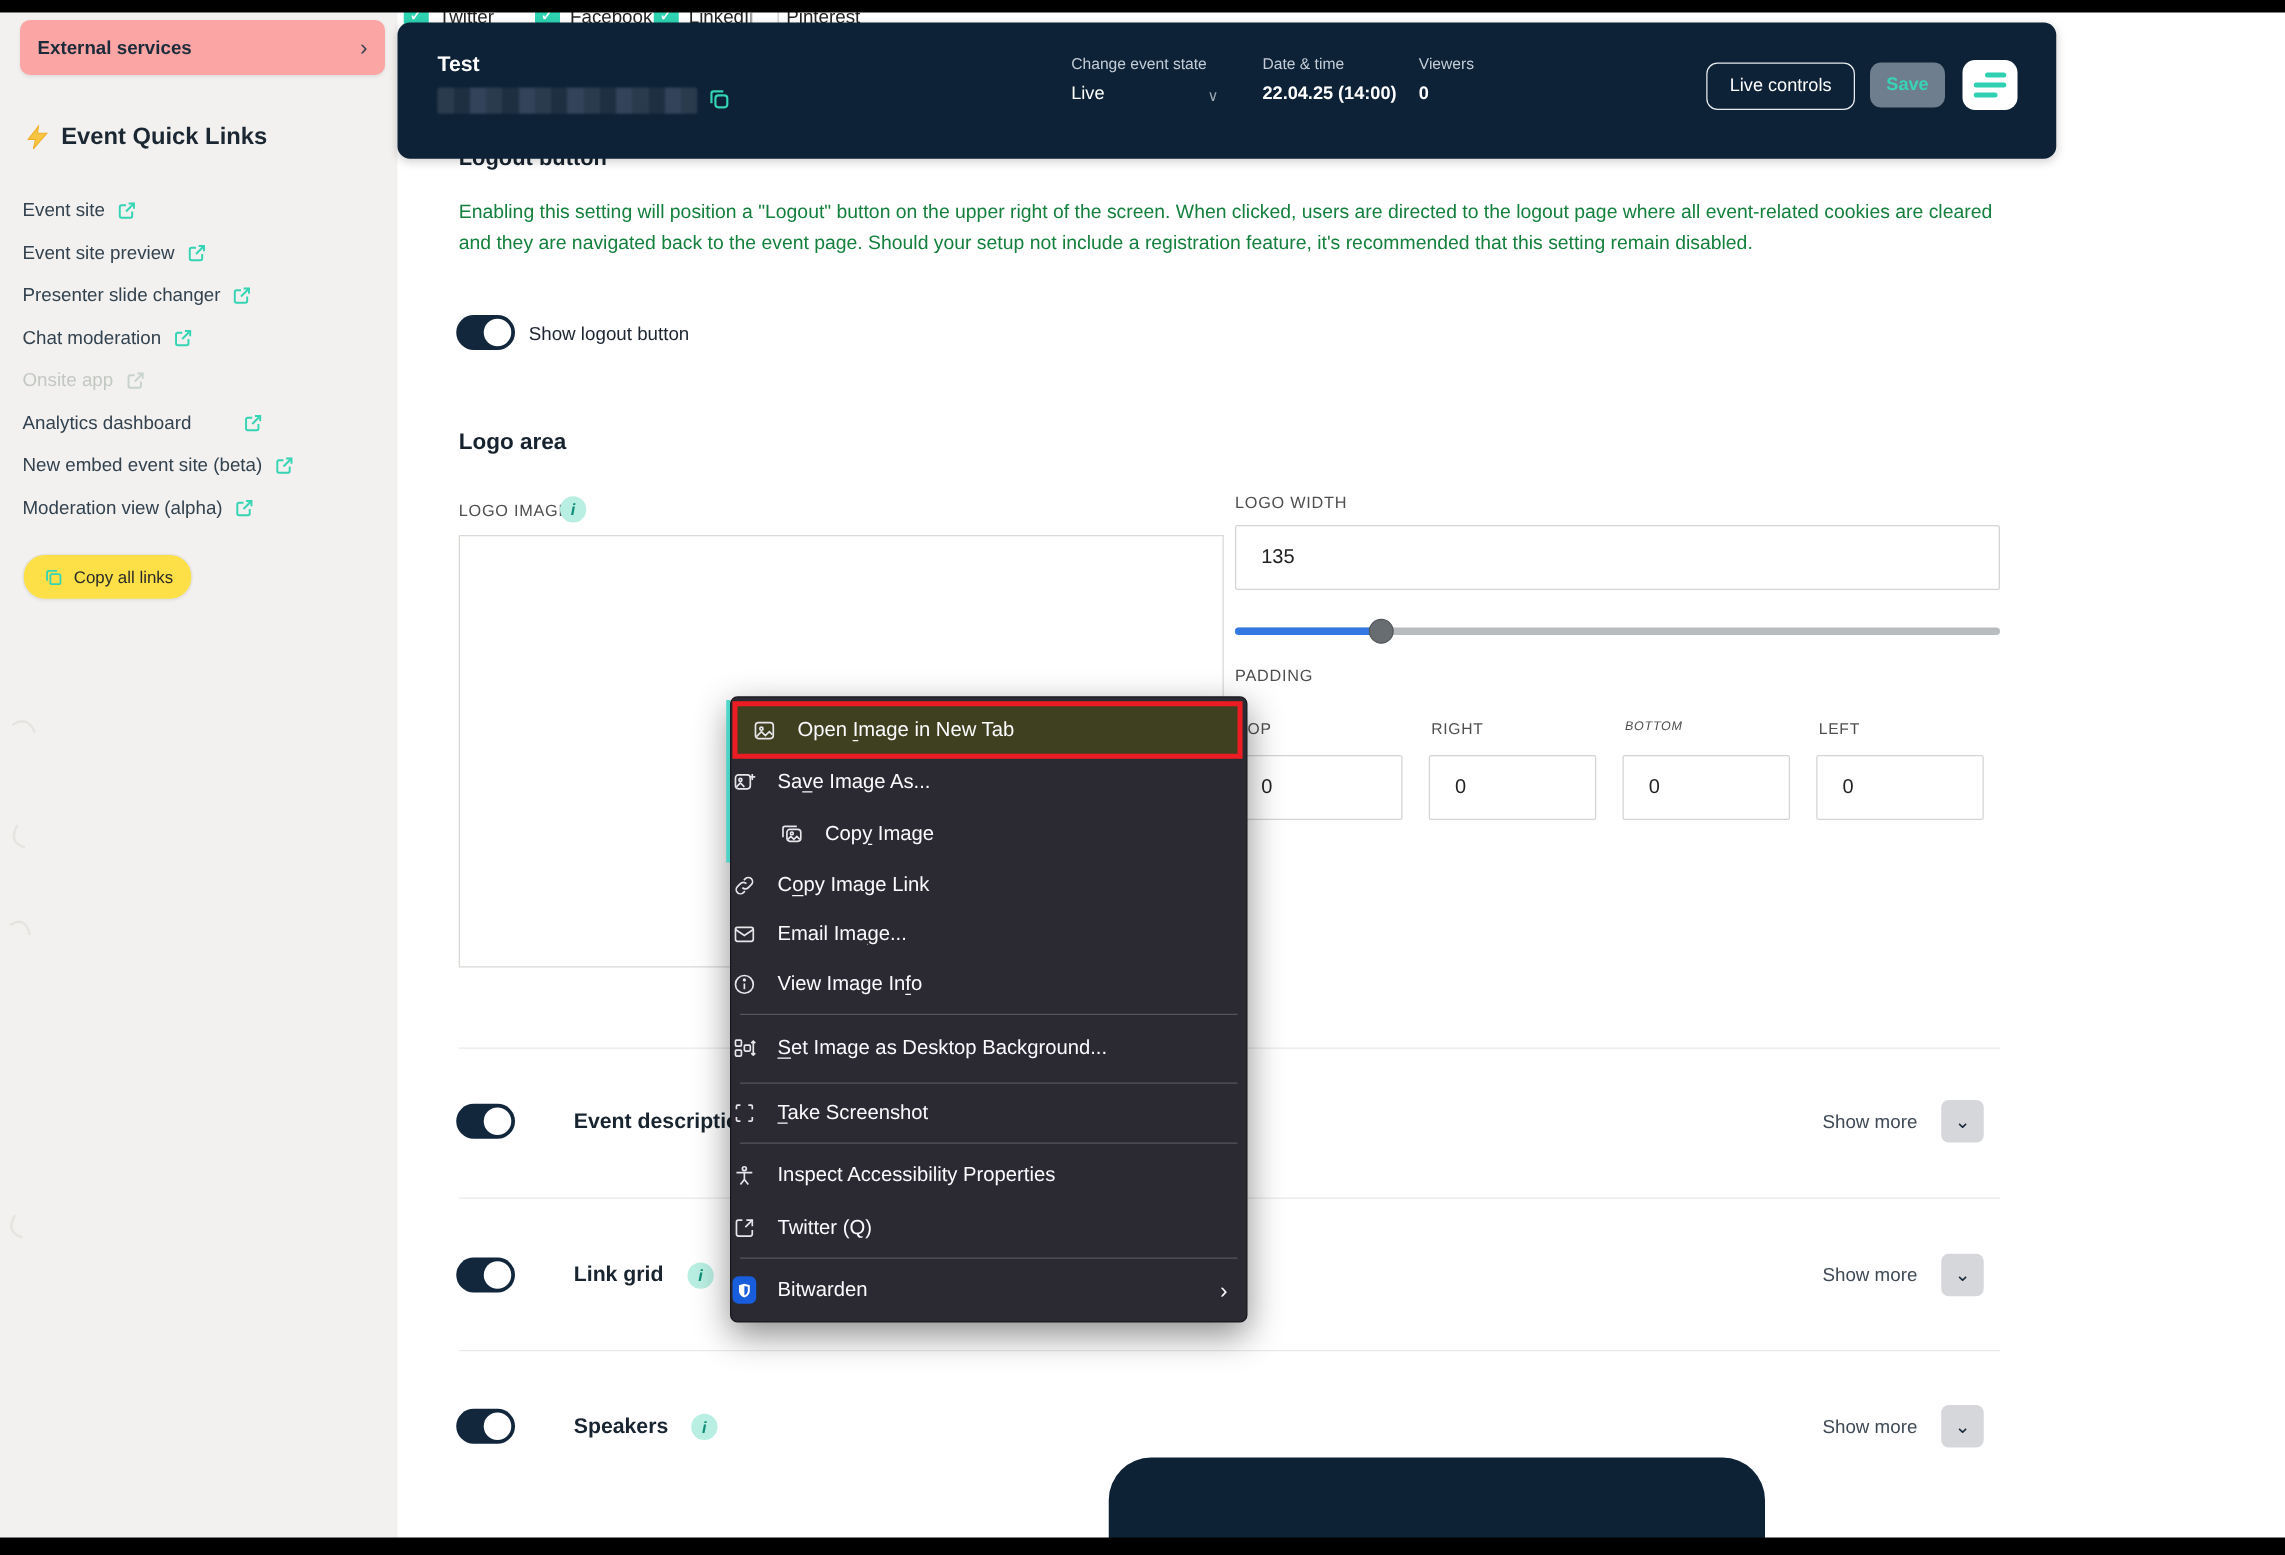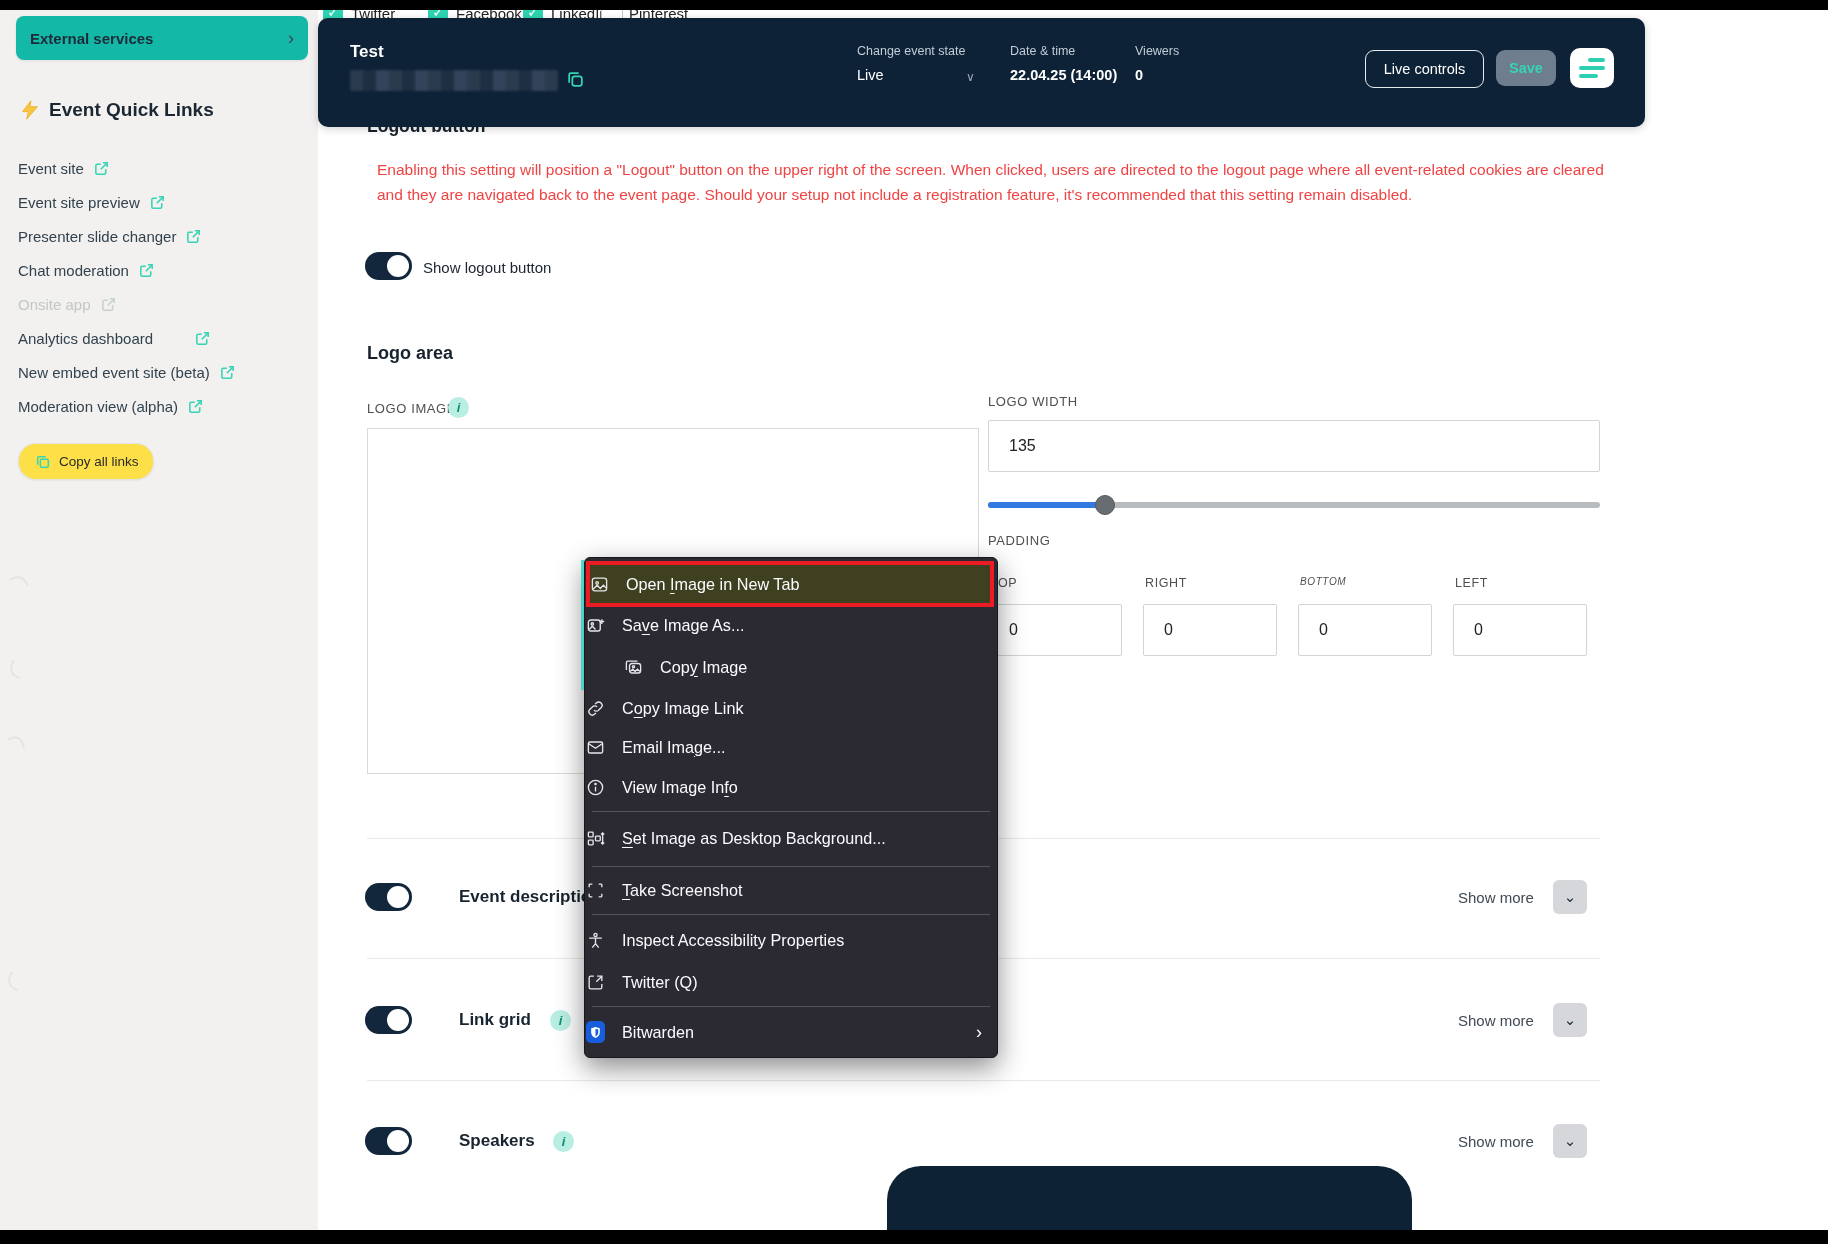--- a/index.html
+++ b/index.html
@@ -6,21 +6,21 @@
   #stage{position:relative;width:1828px;height:1244px;background:#fff;overflow:hidden;
          font-family:"Liberation Sans",sans-serif;color:#1c2530;}
   .abs{position:absolute;}
 
   
   .bar-top{left:0;top:0;width:1828px;height:10px;background:#000;z-index:40;}
   .bar-bottom{left:0;top:1230px;width:1828px;height:14px;background:#000;z-index:40;}
 
   
   .sidebar{left:0;top:10px;width:318px;height:1220px;background:#f2f1ef;z-index:2;}
-  .ext-card{left:16px;top:16px;width:292px;height:44px;background:#14b8a6;border-radius:8px;
+  .ext-card{left:16px;top:16px;width:292px;height:44px;background:#fca5a5;border-radius:8px;
             box-shadow:0 1px 3px rgba(0,0,0,.08);display:flex;align-items:center;z-index:3;}
   .ext-card .lbl{margin-left:14px;font-size:15px;font-weight:bold;color:#1c2b3a;}
   .ext-card .chev{position:absolute;right:14px;font-size:18px;color:#3a4450;}
   .ql-head{left:20px;top:99px;display:flex;align-items:center;gap:9px;z-index:3;}
   .ql-head .t{font-size:19px;font-weight:bold;color:#1b2733;}
   .slink{left:18px;height:22px;display:flex;align-items:center;gap:9px;z-index:3;cursor:pointer;}
   .slink .lt{font-size:15px;color:#33424f;}
   .slink.dis .lt{color:#c3c8c3;}
   .slink.dis svg{opacity:.4;}
   .copy-pill{left:18px;top:443px;width:134px;height:35px;background:#fde047;border:1px solid #e4e3e0;
@@ -54,21 +54,21 @@
             border-radius:9px;color:#39d3b5;font-size:14.5px;font-weight:bold;display:flex;align-items:center;justify-content:center;}
   .btn-lines{position:absolute;left:1252px;top:30px;width:44px;height:40px;background:#fff;border-radius:10px;
              display:flex;flex-direction:column;justify-content:center;gap:4px;padding:0 9px;box-sizing:border-box;}
   .btn-lines i{display:block;height:4px;border-radius:2px;background:#2fd0b2;}
   .btn-lines .l1{width:17px;margin-left:auto;}
   .btn-lines .l2{width:26px;}
   .btn-lines .l3{width:19px;margin-right:auto;}
 
   
   .h-clip{left:367px;top:116px;font-size:17.5px;font-weight:bold;color:#16222e;z-index:1;}
-  .para{left:367px;top:158px;width:1235px;font-size:15.5px;line-height:24.5px;color:#ef4444;z-index:1;margin-left:10px;}
+  .para{left:367px;top:158px;width:1235px;font-size:15.5px;line-height:24.5px;color:#15803d;z-index:1;}
   .toggle{width:47px;height:28px;border-radius:15px;background:#12273c;z-index:3;}
   .toggle .knob{position:absolute;right:3px;top:3px;width:22px;height:22px;border-radius:50%;background:#fff;}
   .tog-lbl{font-size:15px;color:#1c2530;z-index:3;}
   .sec-h{left:367px;top:343px;font-size:18px;font-weight:bold;color:#16222e;}
   .cap{font-size:13px;letter-spacing:.6px;color:#4f4f4f;}
   .info-ic{width:21px;height:21px;border-radius:50%;background:#b9efe2;color:#0f8f77;font-size:13px;
            font-weight:bold;text-align:center;line-height:21px;z-index:3;font-style:italic;}
   .logo-box{left:367px;top:428px;width:610px;height:344px;background:#fff;border:1px solid #d9d9d6;z-index:1;}
   .inp{background:#fff;border:1px solid #d4d4d1;border-radius:2px;font-size:16px;color:#222;
        display:flex;align-items:center;padding-left:20px;box-sizing:border-box;z-index:1;}
@@ -85,21 +85,21 @@
   
   .menu{left:584px;top:557px;width:414px;height:501px;background:#2b2a33;border-radius:6px;
         border:1px solid #18171e;box-shadow:0 10px 28px rgba(0,0,0,.45);z-index:20;box-sizing:border-box;}
   .mi{position:absolute;left:584px;width:414px;height:40px;display:flex;align-items:center;
       padding-left:2px;box-sizing:border-box;z-index:21;color:#fbfbfe;}
   .mi .mic{width:19px;height:19px;margin-right:17px;flex:0 0 auto;display:flex;align-items:center;}
   .mi .mit{font-size:16.2px;white-space:nowrap;}
   .ak{text-decoration:underline;text-underline-offset:3px;}
   .msep{position:absolute;left:592px;width:398px;height:1px;background:#54545f;z-index:21;}
   .red-item{position:absolute;left:586px;top:561px;width:408px;height:46px;border:4px solid #ed1b24;
-            background:#3f401f;z-index:22;display:flex;align-items:center;
+            background:#3f401f;z-index:22;display:flex;align-items:center;padding-left:12px;
             box-sizing:border-box;color:#fbfbfe;}
   .red-item .mic{width:19px;height:19px;margin-right:17px;display:flex;align-items:center;}
   .red-item .mit{font-size:16.2px;white-space:nowrap;}
   .teal-sliver{left:581px;top:560px;width:3px;height:130px;background:#35d4c4;z-index:23;opacity:.85;}
   .subchev{position:absolute;right:16px;font-size:18px;color:#fbfbfe;}
   .bw{width:22px;height:22px;border-radius:5px;background:#175ddc;display:flex;align-items:center;
       justify-content:center;}
 
   .bottom-shape{left:887px;top:1166px;width:525px;height:70px;background:#0e2236;
                 border-radius:34px 34px 0 0;z-index:5;}

